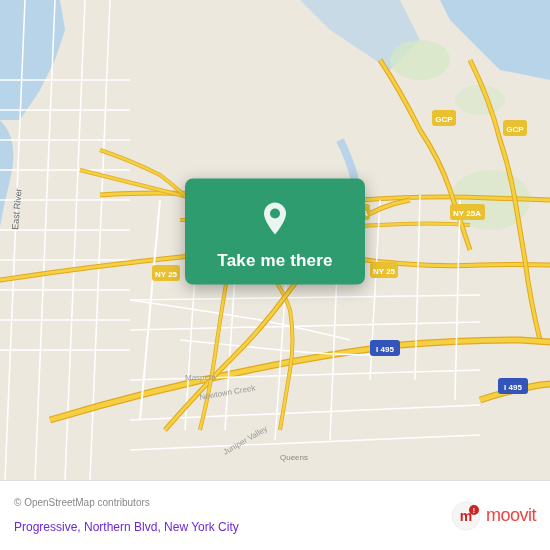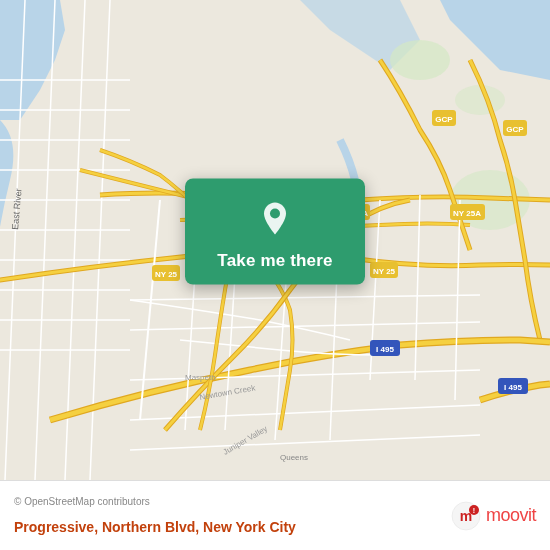--- a/index.html
+++ b/index.html
@@ -92,23 +92,23 @@
       flex-direction: column;
     }
 
     #attribution {
       font-size: 10px;
       color: #888;
       margin-bottom: 12px;
     }
 
     #place-name {
-      font-size: 14px;
-      color: #c2410c;
-      font-weight: 700;
+      font-size: 12px;
+      color: #6d28d9;
+      font-weight: 400;
     }
 
     #moovit-logo {
       display: flex;
       align-items: center;
       gap: 4px;
     }
 
     .moovit-icon {
       width: 32px;

